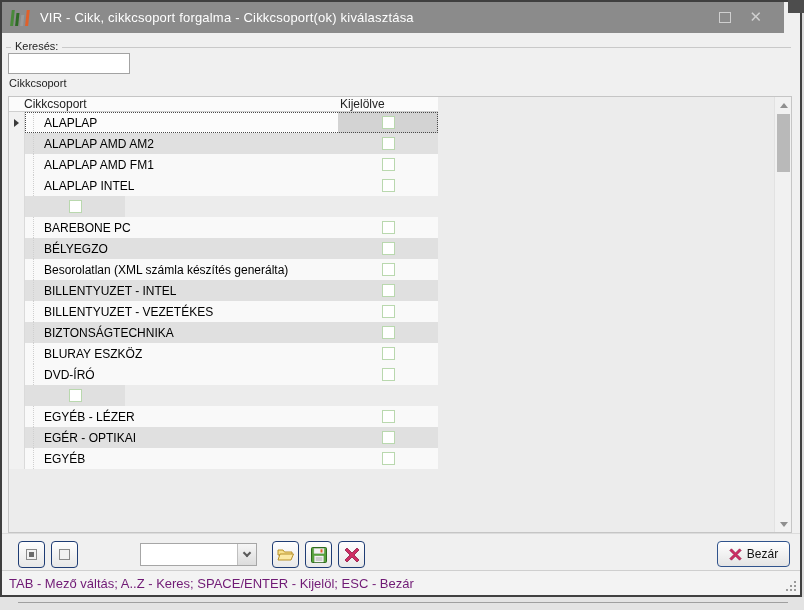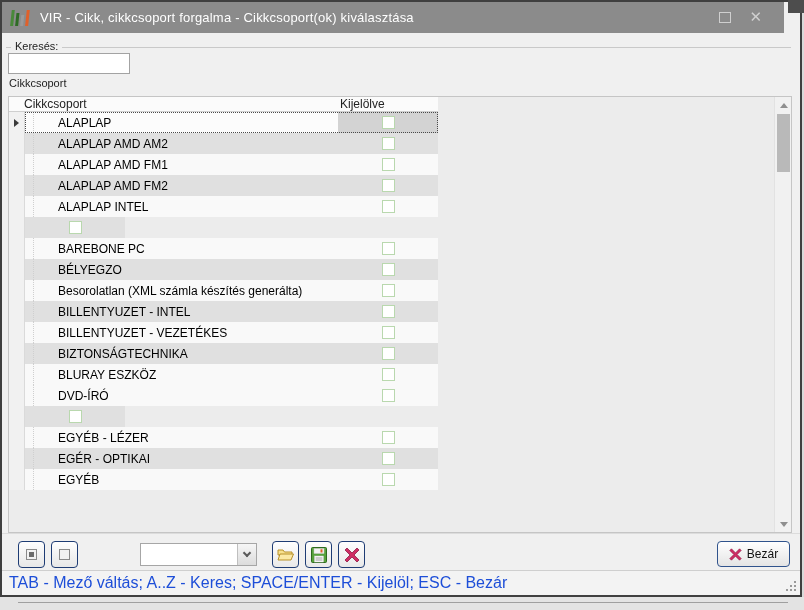--- a/index.html
+++ b/index.html
@@ -40,21 +40,21 @@
   .grid-header { display:flex; width:429px; height:15px; background:#fbfbfb;
                  border-bottom:1px solid #cfcfcf; font-size:12px; color:#222; }
   .gh-name { width:329px; padding-left:15px; line-height:14px; }
   .gh-check { width:100px; padding-left:2px; line-height:14px; }
   .grid-body { width:429px; }
   .grid-row { position:relative; display:flex; width:429px; height:21px; font-size:12px; color:#000; }
   .grid-row .cell-ind { width:16px; background:#f1f1f1; border-right:1px solid #dadada;
                         display:flex; align-items:center; justify-content:center; }
   .grid-row .cell-name { width:313px; display:flex; align-items:center; background:#f9f9f9; }
   .grid-row .cell-name .indent { width:9px; height:100%; border-right:1px dotted #cfcfcf; }
-  .grid-row .cell-name .txt { margin-left:24px; white-space:nowrap; }
+  .grid-row .cell-name .txt { margin-left:10px; white-space:nowrap; }
   .grid-row .cell-check { width:100px; display:flex; align-items:center; justify-content:center; background:#f9f9f9; }
   .grid-row.alt .cell-name, .grid-row.alt .cell-check { background:#e0e0e0; }
   .grid-row.focused .cell-name { background:#fcfcfc; }
   .grid-row.focused .cell-check { background:#d3d3d3; }
   .focus-ring { position:absolute; left:16px; right:0; top:0; bottom:0;
                 border:1px dotted #4a4a4a; pointer-events:none; }
   .arrow-right { width:0; height:0; border-top:4px solid transparent; border-bottom:4px solid transparent;
                  border-left:5px solid #3a3a3a; }
   .checkbox { width:13px; height:13px; background:#ffffff; border:1px solid #b9d8ae; }
 
@@ -93,21 +93,21 @@
             cursor:pointer; }
   .ic-btn.b-open { left:270px; } .ic-btn.b-save { left:303px; } .ic-btn.b-del { left:336px; }
   .bezar-btn { position:absolute; right:10px; top:7px; width:73px; height:26px;
                border:1px solid #30538c; border-radius:4px; background:linear-gradient(#ffffff,#e4e4e4);
                display:flex; align-items:center; justify-content:center; gap:5px;
                font-size:12px; color:#111; cursor:pointer; }
 
   
   .statusbar { position:absolute; left:0; right:0; bottom:0; height:25px; background:#f3f3f3;
                border-top:1px solid #cfcfcf; display:flex; align-items:center; }
-  .status-text { font-size:16px; color:#1d4ed8; margin-left:7px; }
+  .status-text { font-size:13px; color:#701a75; margin-left:7px; }
   .grip { position:absolute; right:4px; bottom:4px; width:11px; height:11px; cursor:nwse-resize; }
   .grip i { position:absolute; width:2px; height:2px; background:#9a9a9a; }
   .grip .d1{right:0;bottom:0} .grip .d2{right:4px;bottom:0} .grip .d3{right:8px;bottom:0}
   .grip .d4{right:0;bottom:4px} .grip .d5{right:4px;bottom:4px} .grip .d6{right:0;bottom:8px}
 
   
   .behind-strip { position:absolute; left:0; top:597px; width:804px; height:13px; background:#e3e3e3; }
   .behind-line { position:absolute; left:18px; right:16px; top:5px; border-top:1px solid #9f9f9f; }
 </style>
 </head>
@@ -166,30 +166,20 @@
           <div class="grid-row">
             <div class="cell-ind"></div>
             <div class="cell-name">
               <span class="indent"></span>
               <span class="txt">ALAPLAP AMD FM1</span>
             </div>
             <div class="cell-check">
               <span class="checkbox"></span>
             </div>
           </div>
-          <div class="grid-row alt">
-            <div class="cell-ind"></div>
-            <div class="cell-name">
-              <span class="indent"></span>
-              <span class="txt">ALAPLAP AMD FM2</span>
-            </div>
-            <div class="cell-check">
-              <span class="checkbox"></span>
-            </div>
-          </div>
           <div class="grid-row">
             <div class="cell-ind"></div>
             <div class="cell-name">
               <span class="indent"></span>
               <span class="txt">ALAPLAP INTEL</span>
             </div>
             <div class="cell-check">
               <span class="checkbox"></span>
             </div>
           </div>

